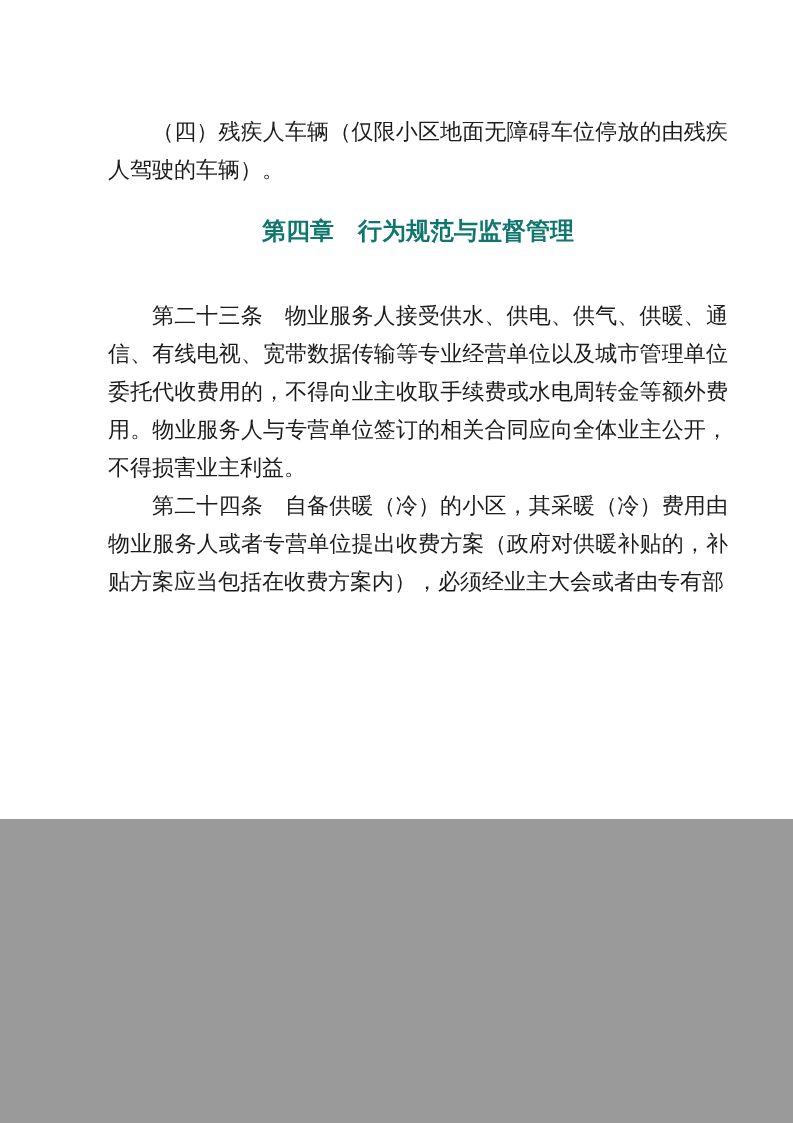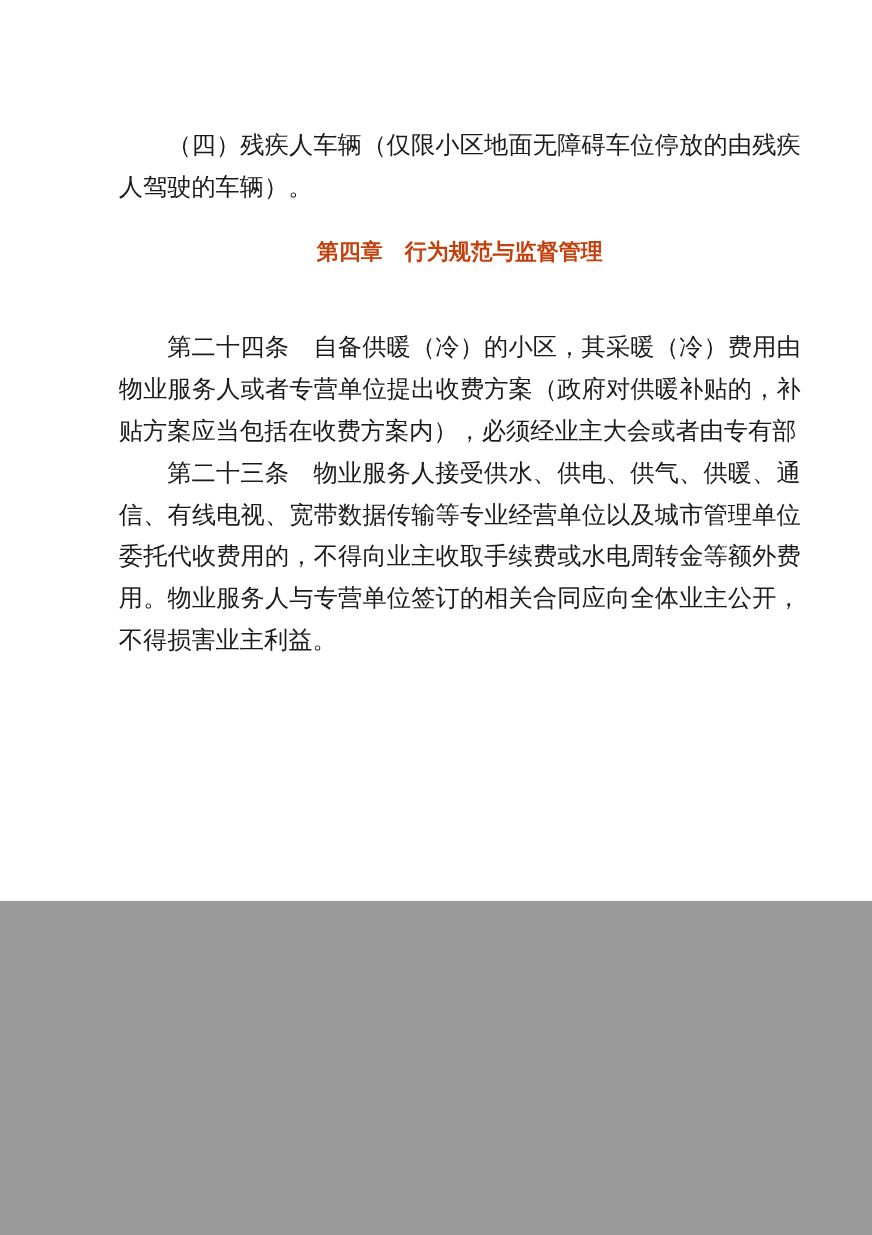--- a/index.html
+++ b/index.html
@@ -28,27 +28,27 @@
     margin: 0;
     font-size: 22px;
     line-height: 38px;
     text-indent: 2em;
     text-align: justify;
     letter-spacing: 0;
     font-family: "Liberation Serif", serif;
   }
   .chapter-heading {
     margin: 26px 0 50px 0;
-    font-size: 20px;
+    font-size: 24px;
     line-height: 32px;
     font-weight: bold;
     text-align: center;
     text-indent: 0;
-    font-family: Liberation Mono, monospace;
-    color: #c2410c;
+    font-family: Liberation Serif, serif;
+    color: #0f766e;
   }
   .page-footer {
     position: absolute;
     top: 1014px;
     left: 0;
     width: 100%;
     text-align: center;
     font-size: 17px;
     letter-spacing: 3px;
     font-family: "Liberation Serif", serif;
@@ -61,20 +61,20 @@
 <div class="page">
   <div class="content">
 
     <p class="body-para">（四）残疾人车辆（仅限小区地面无障碍车位停放的由残疾人驾驶的车辆）。</p>
 
     <h2 class="chapter-heading">第四章　行为规范与监督管理</h2>
 
 
 
 
+    <p class="body-para">第二十三条　物业服务人接受供水、供电、供气、供暖、通信、有线电视、宽带数据传输等专业经营单位以及城市管理单位委托代收费用的，不得向业主收取手续费或水电周转金等额外费用。物业服务人与专营单位签订的相关合同应向全体业主公开，不得损害业主利益。</p>
+
     <p class="body-para">第二十四条　自备供暖（冷）的小区，其采暖（冷）费用由物业服务人或者专营单位提出收费方案（政府对供暖补贴的，补贴方案应当包括在收费方案内），必须经业主大会或者由专有部</p>
-
-    <p class="body-para">第二十三条　物业服务人接受供水、供电、供气、供暖、通信、有线电视、宽带数据传输等专业经营单位以及城市管理单位委托代收费用的，不得向业主收取手续费或水电周转金等额外费用。物业服务人与专营单位签订的相关合同应向全体业主公开，不得损害业主利益。</p>
 
   </div>
 
   <div class="page-footer">- 15 -</div>
 </div>
 
 </body></html>

